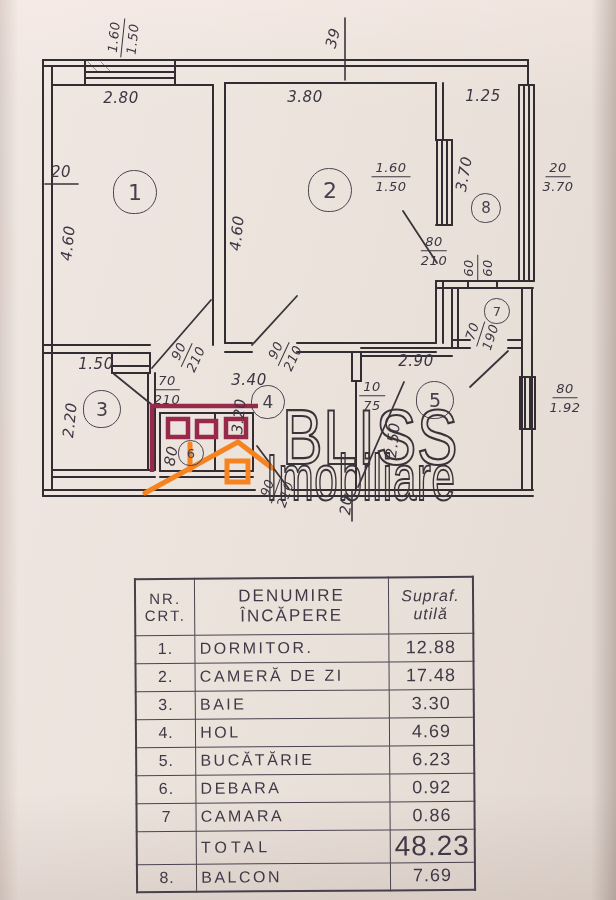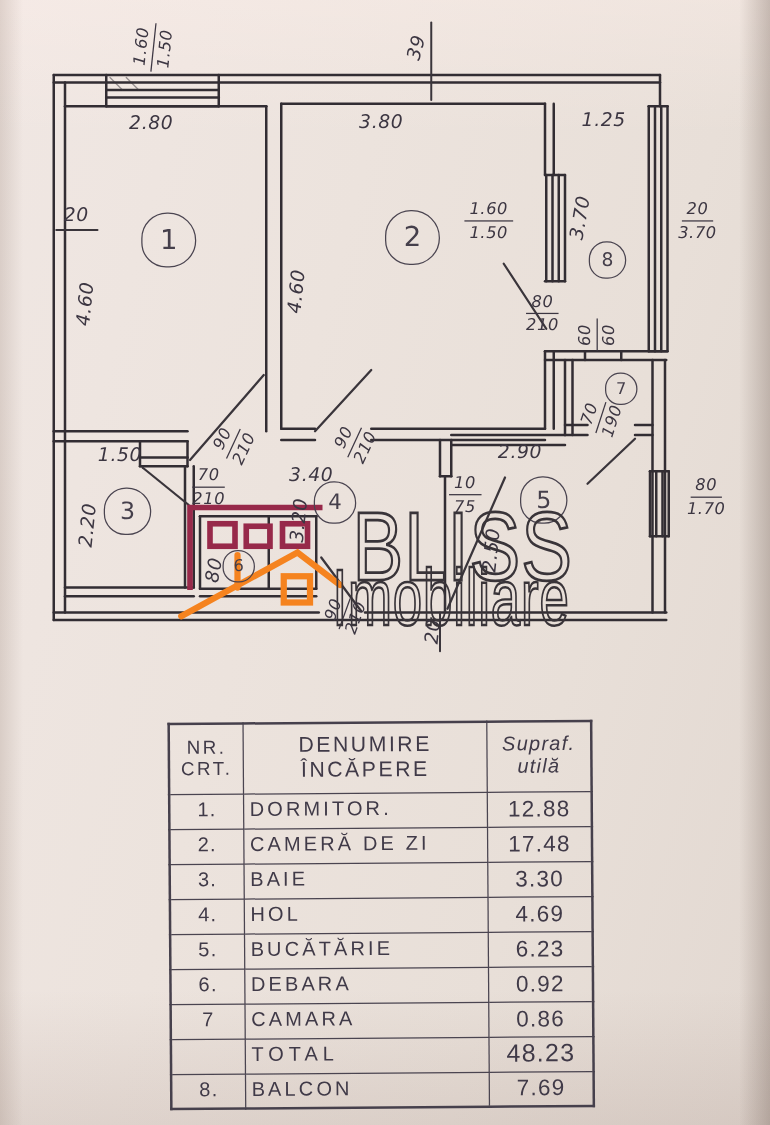--- a/index.html
+++ b/index.html
@@ -54,21 +54,21 @@
   #areas-table td{height:28px;}
   .hdr-line{display:block;text-align:center;letter-spacing:2px;}
   th.h-nr{width:60px;font-size:15px;}
   th.h-name{width:196px;font-size:17px;}
   th.h-val{width:84px;font-size:16px;font-style:italic;letter-spacing:1px;}
   th.h-val .hdr-line{letter-spacing:1px;}
   td.col-nr{text-align:center;font-size:16px;letter-spacing:1px;}
   td.col-name{font-size:16px;letter-spacing:2.5px;padding-left:14px;}
   td.col-value{text-align:center;font-size:18px;letter-spacing:1px;}
   tr.total-row td.col-name{padding-left:44px;letter-spacing:4px;}
-  tr.total-row td.col-value{font-size:20px;}
+  tr.total-row td.col-value{font-size:28px;}
 </style>
 </head>
 <body>
 
 <div id="plan-area">
   <svg id="plan-svg" width="616" height="560" viewBox="0 0 616 560">
     <g stroke="#322d33" stroke-width="2" stroke-linecap="round" fill="none">
 
       <line x1="43" y1="60" x2="528" y2="60"></line>
         <line x1="43" y1="66" x2="528" y2="66"></line>
@@ -213,21 +213,21 @@
         <span class="num">60</span>
         <span class="den">60</span>
       </div>
       <div class="dim-label frac" style="left: 481px; top: 334px; transform: translate(-50%, -50%) rotate(-72deg);">
         <span class="num">70</span>
         <span class="den">190</span>
       </div>
       <div class="dim-label" style="left: 416px; top: 361px; transform: translate(-50%, -50%);">2.90</div>
       <div class="dim-label frac" style="left: 565px; top: 398px; transform: translate(-50%, -50%);">
         <span class="num">80</span>
-        <span class="den">1.70</span>
+        <span class="den">1.92</span>
       </div>
       <div class="dim-label" style="left: 96px; top: 364px; transform: translate(-50%, -50%);">1.50</div>
       <div class="dim-label" style="left: 70px; top: 420px; transform: translate(-50%, -50%) rotate(-84deg);">2.20</div>
       <div class="dim-label frac" style="left: 167px; top: 390px; transform: translate(-50%, -50%);">
         <span class="num">70</span>
         <span class="den">210</span>
       </div>
       <div class="dim-label frac" style="left: 187px; top: 355px; transform: translate(-50%, -50%) rotate(-65deg);">
         <span class="num">90</span>
         <span class="den">210</span>

